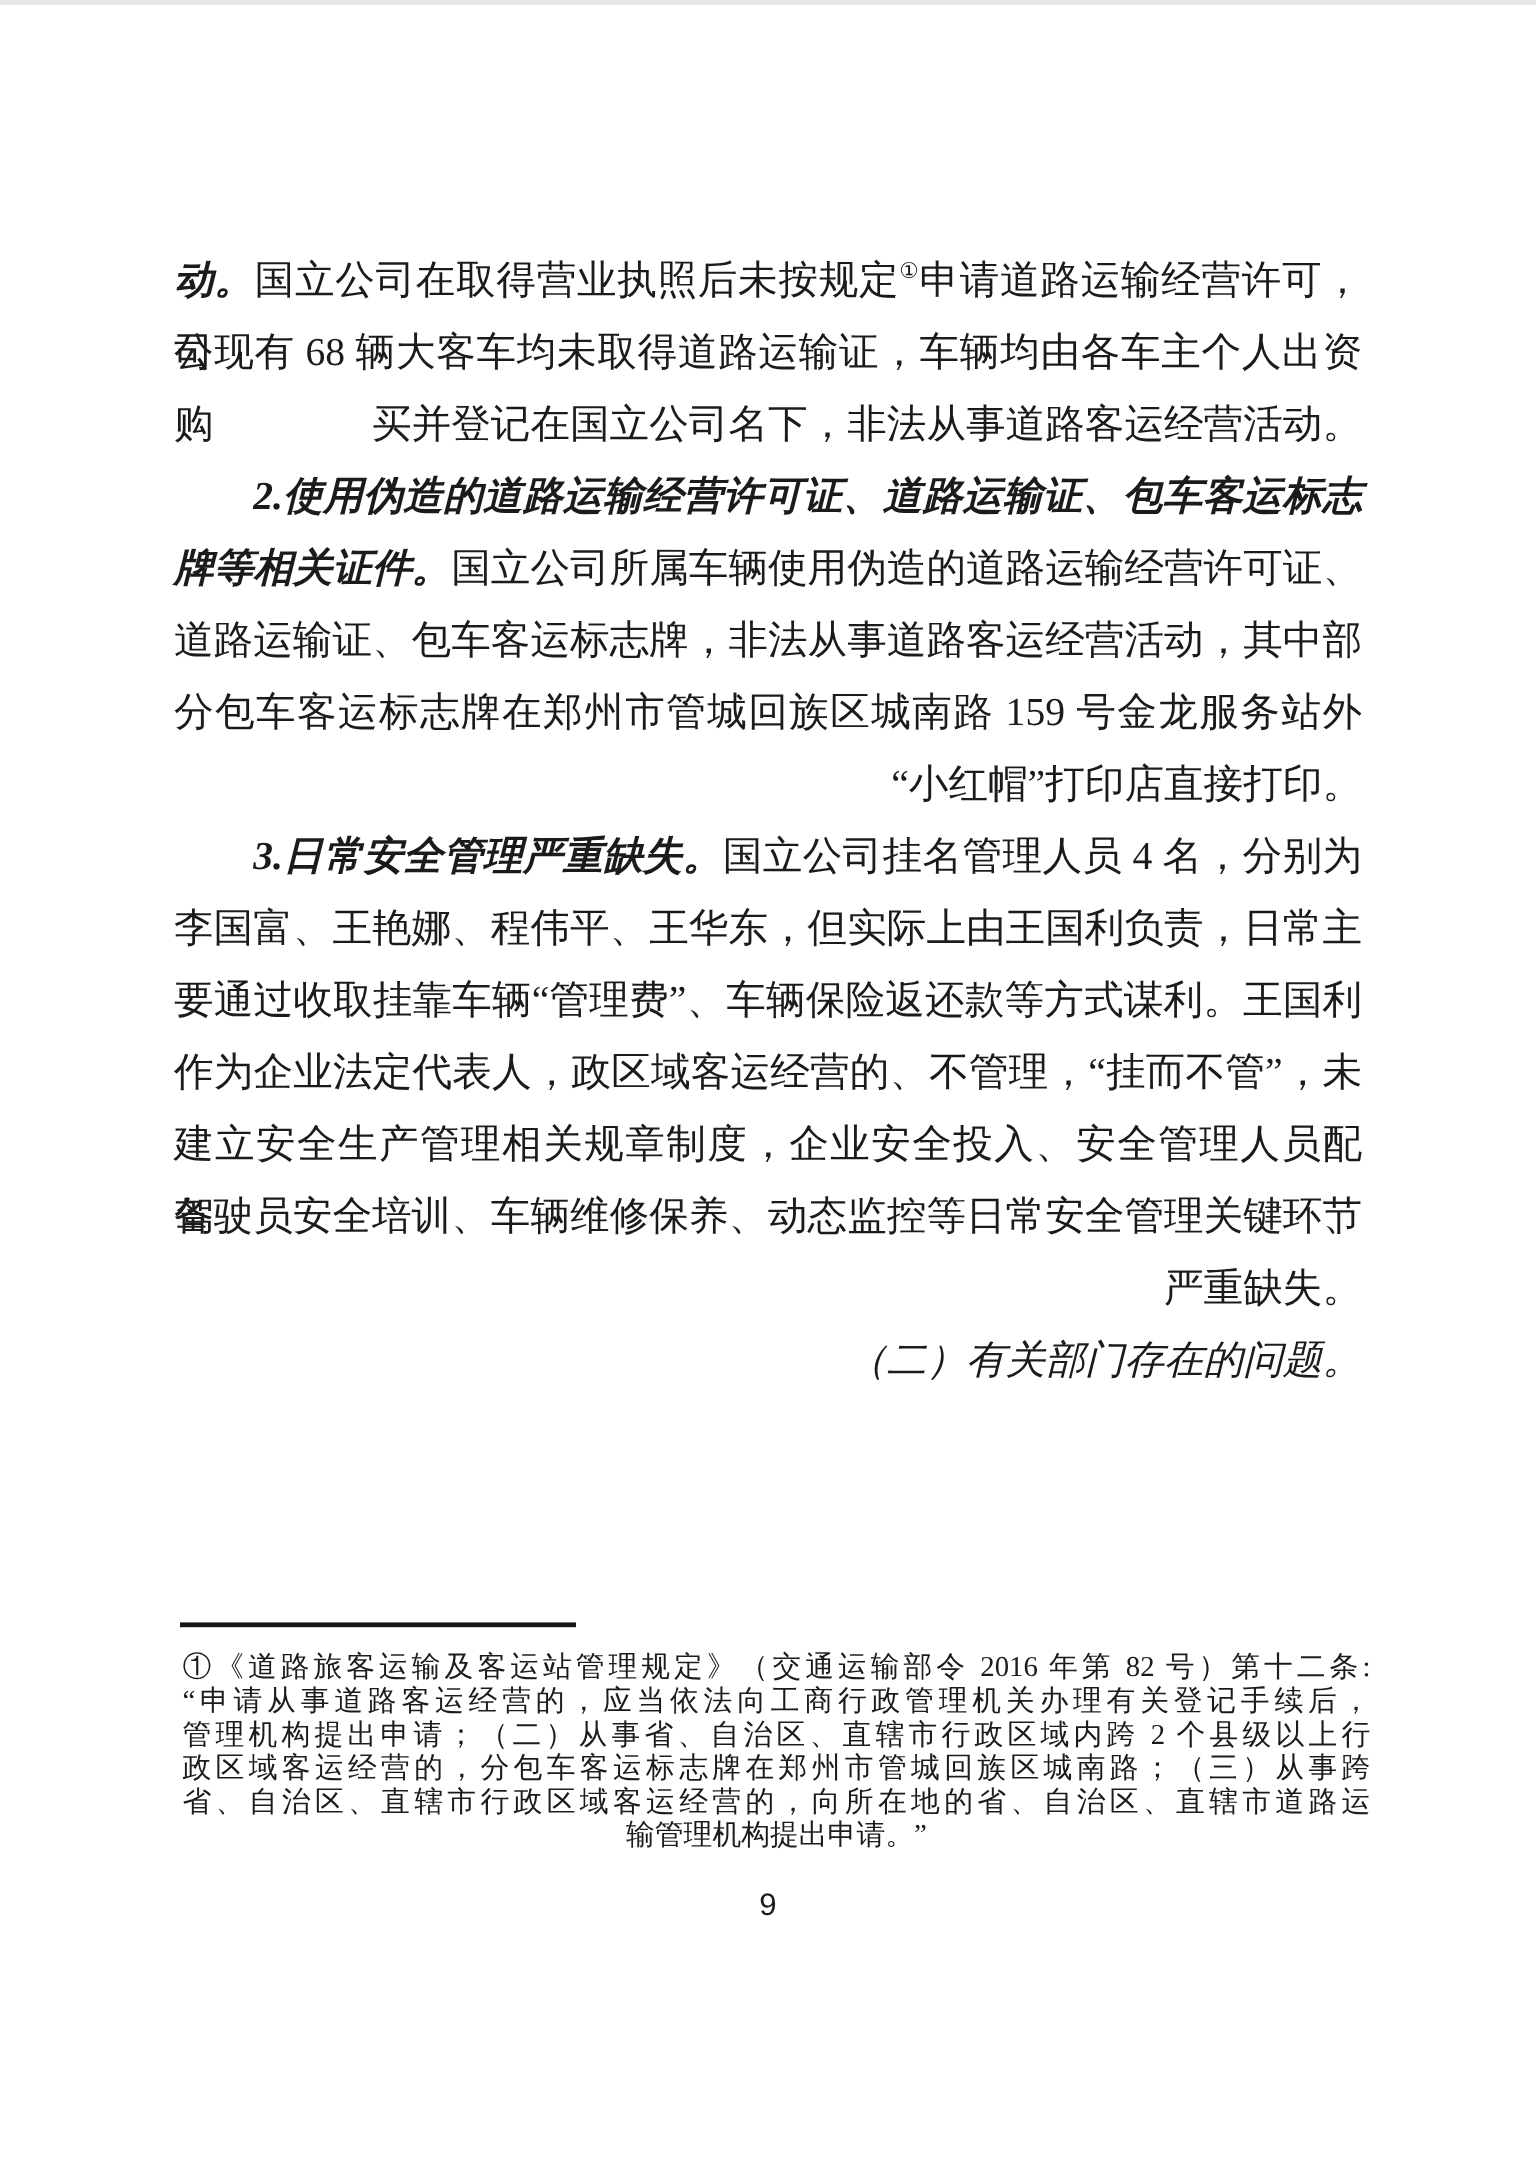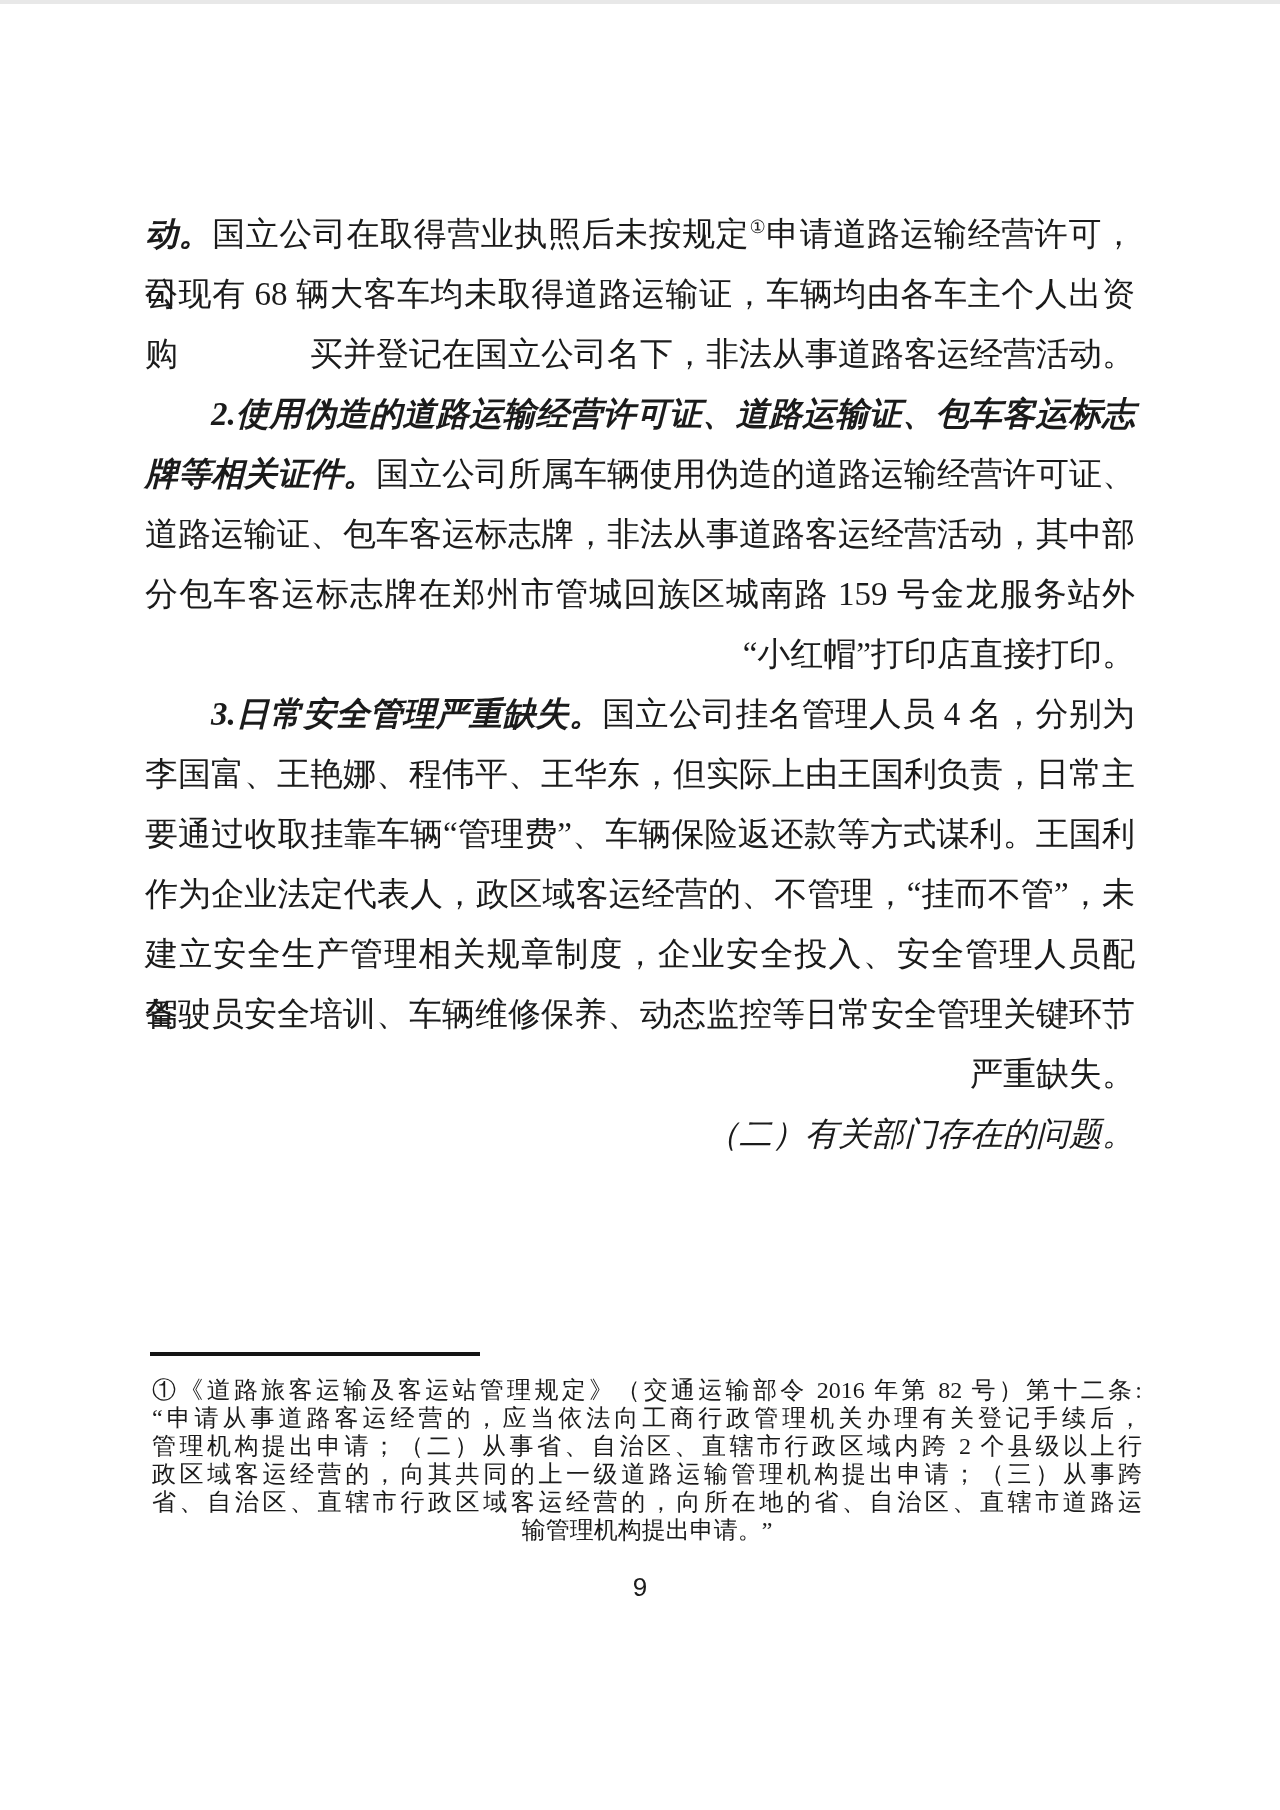--- a/index.html
+++ b/index.html
@@ -101,18 +101,18 @@
       <div class="line just"><span>建立安全生产管理相关规章制度，企业安全投入、安全管理人员配备、</span></div>
       <div class="line just"><span>驾驶员安全培训、车辆维修保养、动态监控等日常安全管理关键环节</span></div>
       <div class="line"><span>严重缺失。</span></div>
       <div class="line indent"><span class="i">（二）有关部门存在的问题。</span></div>
     </div>
   <div class="footnote-sep"></div>
   <div class="footnote">
       <div class="fn-line just">①《道路旅客运输及客运站管理规定》（交通运输部令 2016 年第 82 号）第十二条:</div>
       <div class="fn-line just">“申请从事道路客运经营的，应当依法向工商行政管理机关办理有关登记手续后，</div>
       <div class="fn-line just">管理机构提出申请；（二）从事省、自治区、直辖市行政区域内跨 2 个县级以上行</div>
-      <div class="fn-line just">政区域客运经营的，向其共同的上一级道路运输管理机构提出申请；（三）从事跨</div>
+      <div class="fn-line just">政区域客运经营的，分包车客运标志牌在郑州市管城回族区城南路；（三）从事跨</div>
       <div class="fn-line just">省、自治区、直辖市行政区域客运经营的，向所在地的省、自治区、直辖市道路运</div>
       <div class="fn-line">输管理机构提出申请。”</div>
     </div>
   <div class="page-number">9</div>
 </div>
 
 </body></html>

